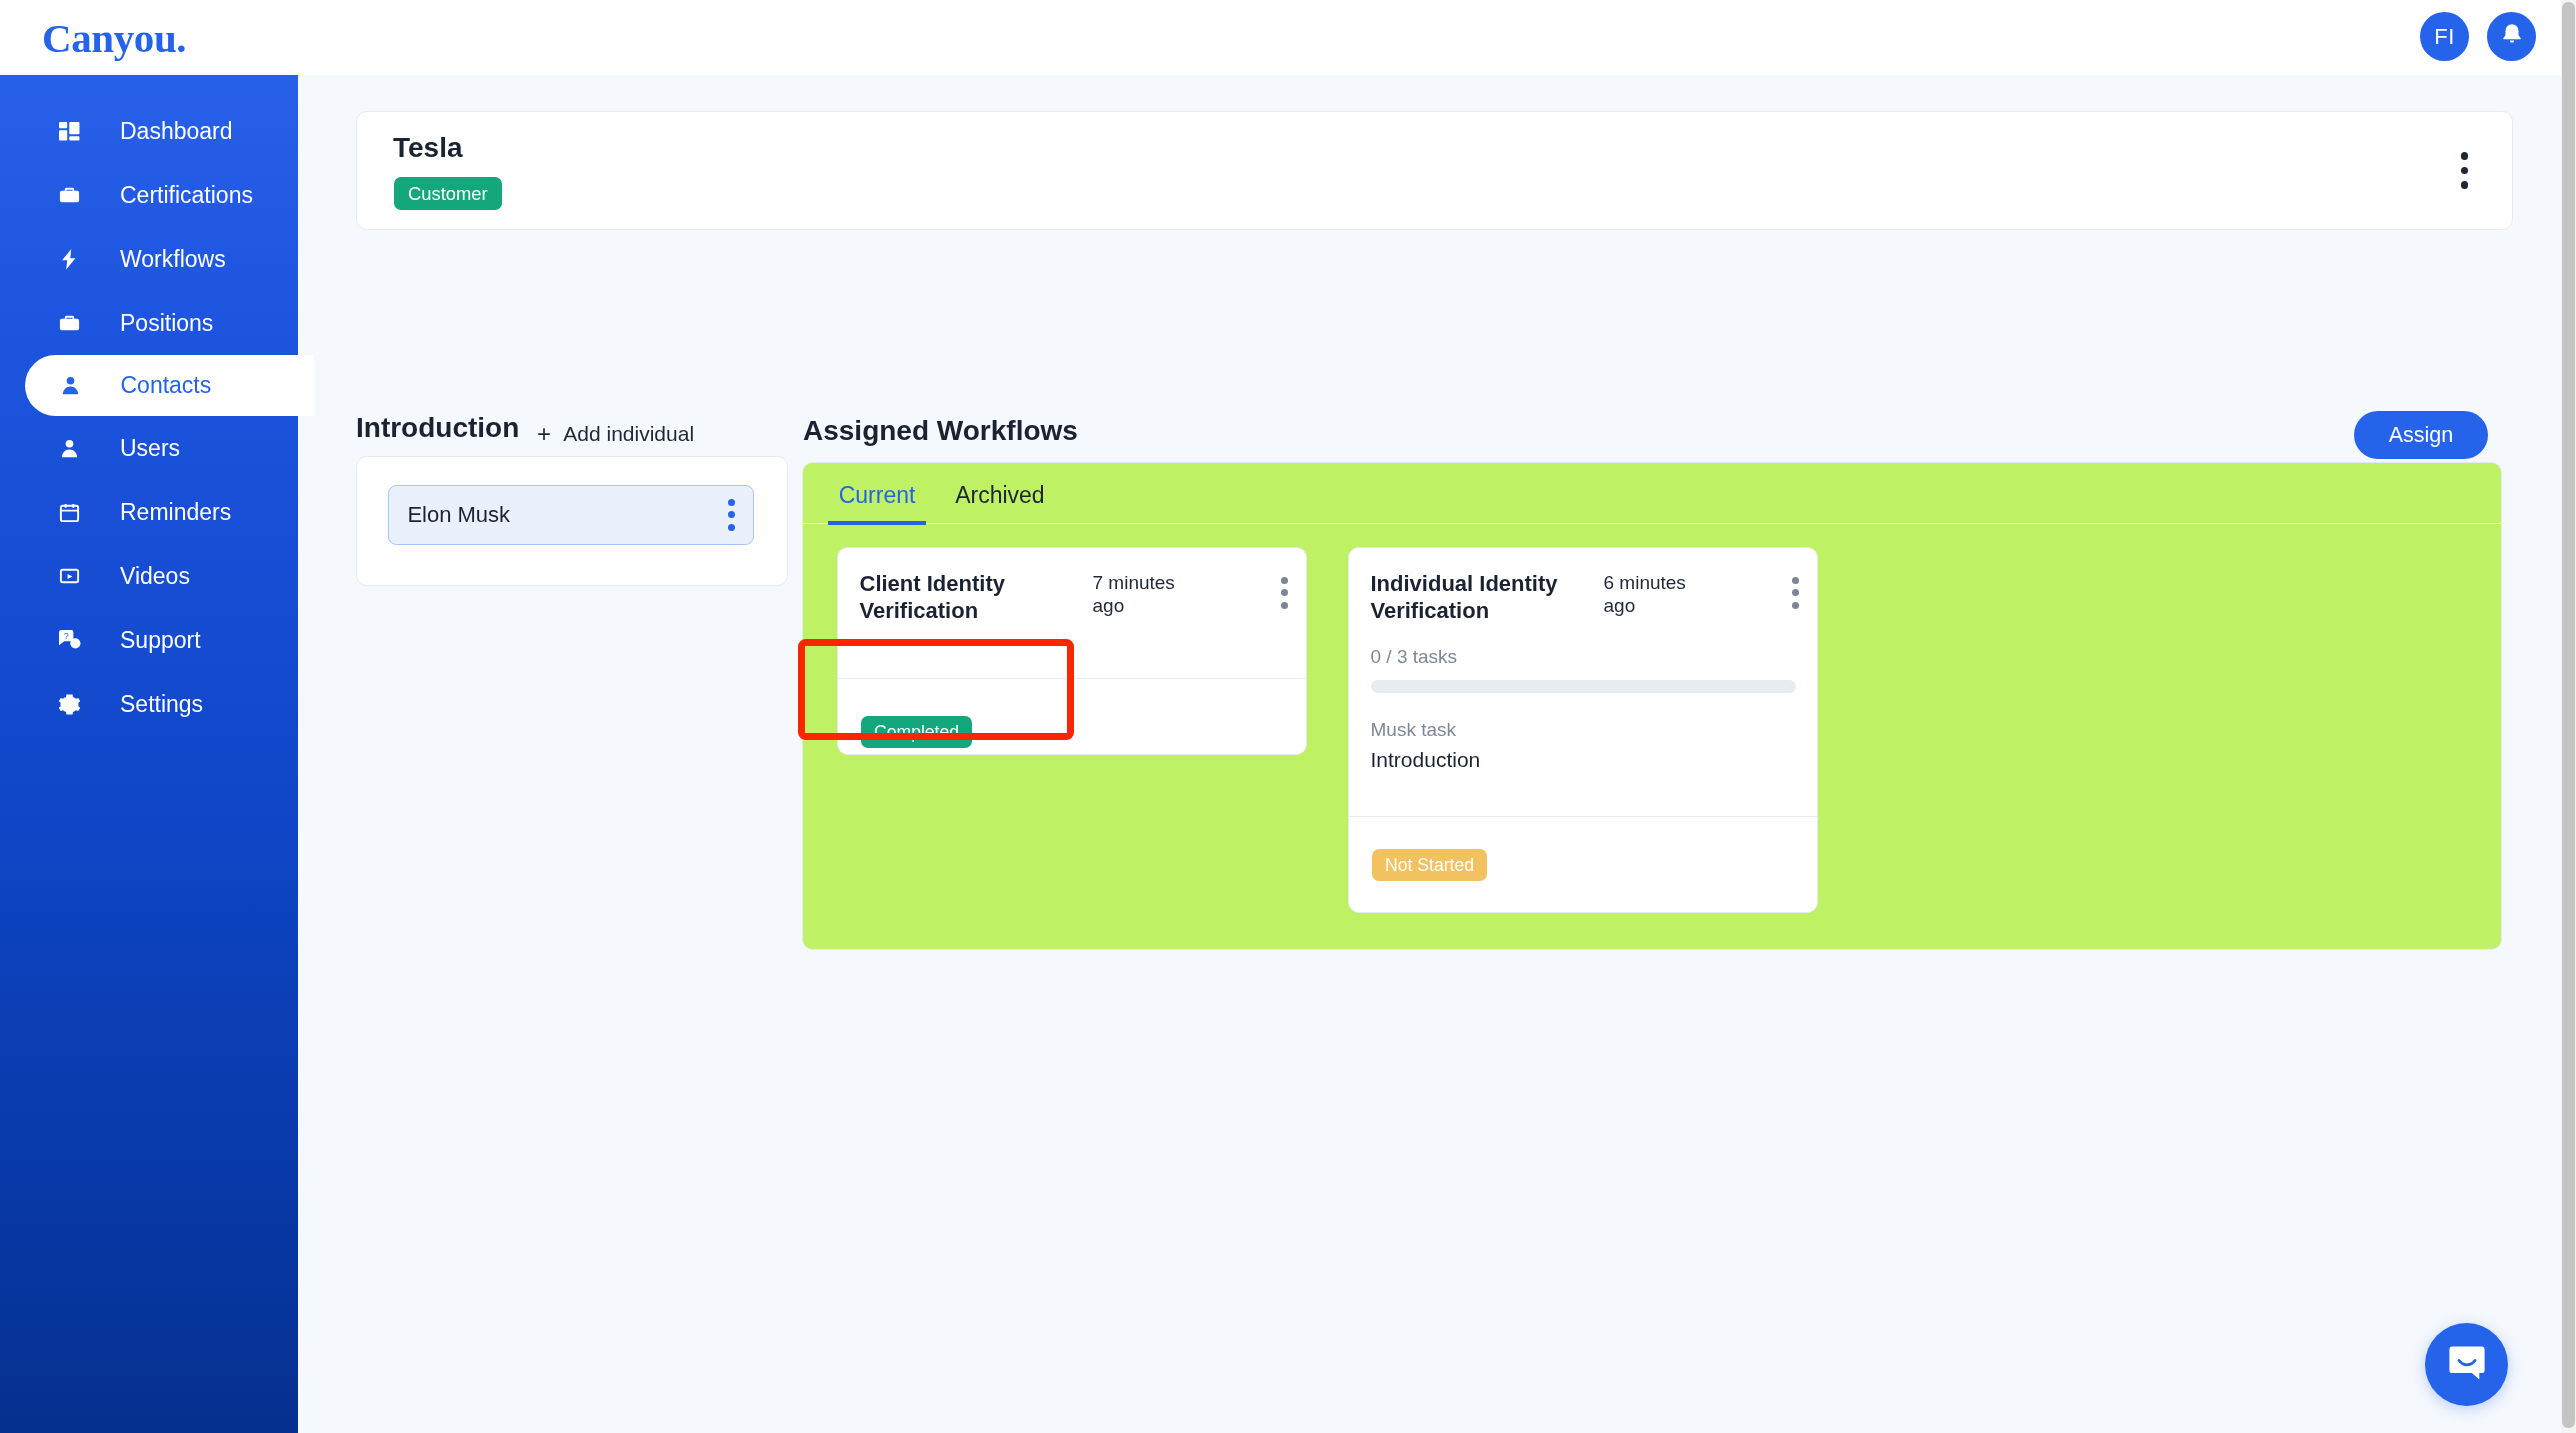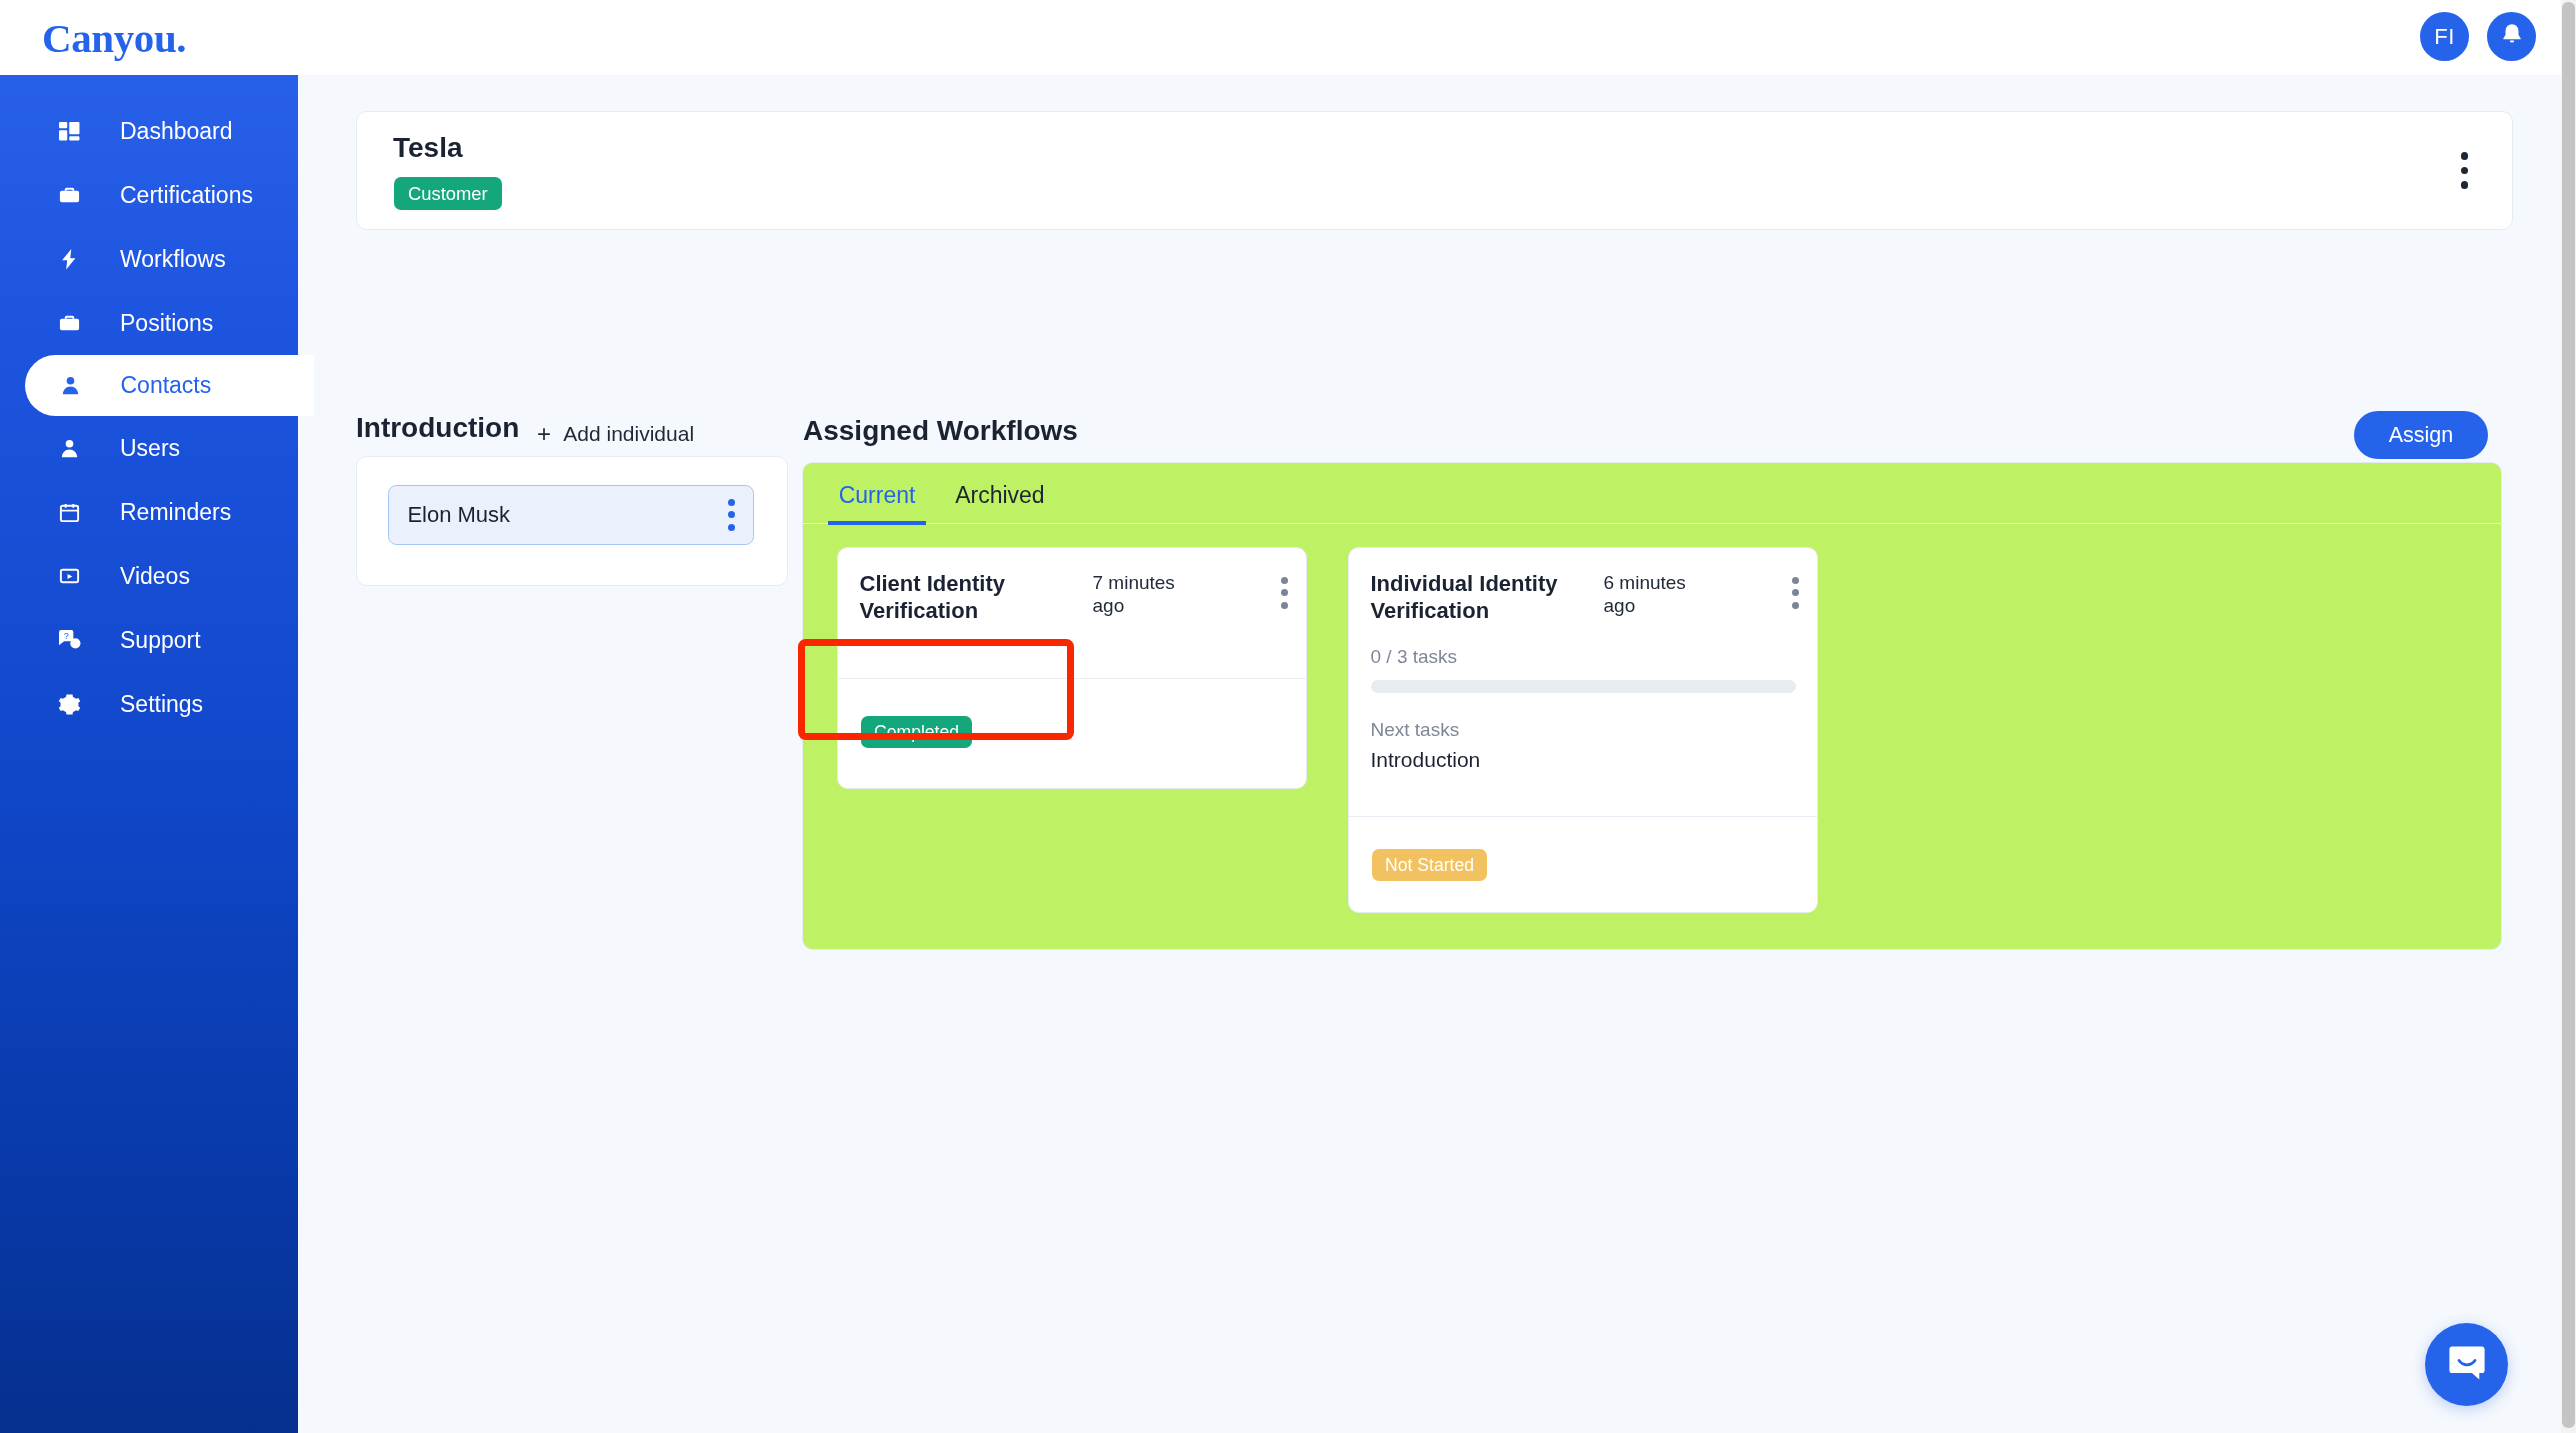--- a/index.html
+++ b/index.html
@@ -347,21 +347,21 @@
 
   #cards { position: absolute; left: 34px; top: 84px; display: flex; gap: 41px; }
 
   .wf-card {
     width: 470px;
     background: #ffffff;
     border: 1.2px solid #e6ebf3;
     border-radius: 10.7px;
     position: relative;
   }
-  .wf-card.card-complete { height: 242px; }
+  .wf-card.card-complete { height: 208px; }
   .wf-card.card-progress { height: 366px; }
 
   .wf-head {
     display: flex;
     padding: 23px 21.5px 0 21.5px;
     position: relative;
   }
   .wf-name {
     font-size: 22px;
     font-weight: bold;
@@ -682,21 +682,21 @@
             <div class="wf-name">Individual Identity Verification</div>
             <div class="wf-time">6 minutes ago</div>
             <div class="wf-menu">
               <span></span>
               <span></span>
               <span></span>
             </div>
           </div>
           <div class="wf-tasks">0 / 3 tasks</div>
           <div class="wf-progress"></div>
-          <div class="wf-next-label">Next tasks</div>
+          <div class="wf-next-label">Musk task</div>
           <div class="wf-next-value">Introduction</div>
           <div class="wf-divider"></div>
           <span class="wf-status">Not Started</span>
         </article>
 
       </div>
     </section>
 
   </main>
 

